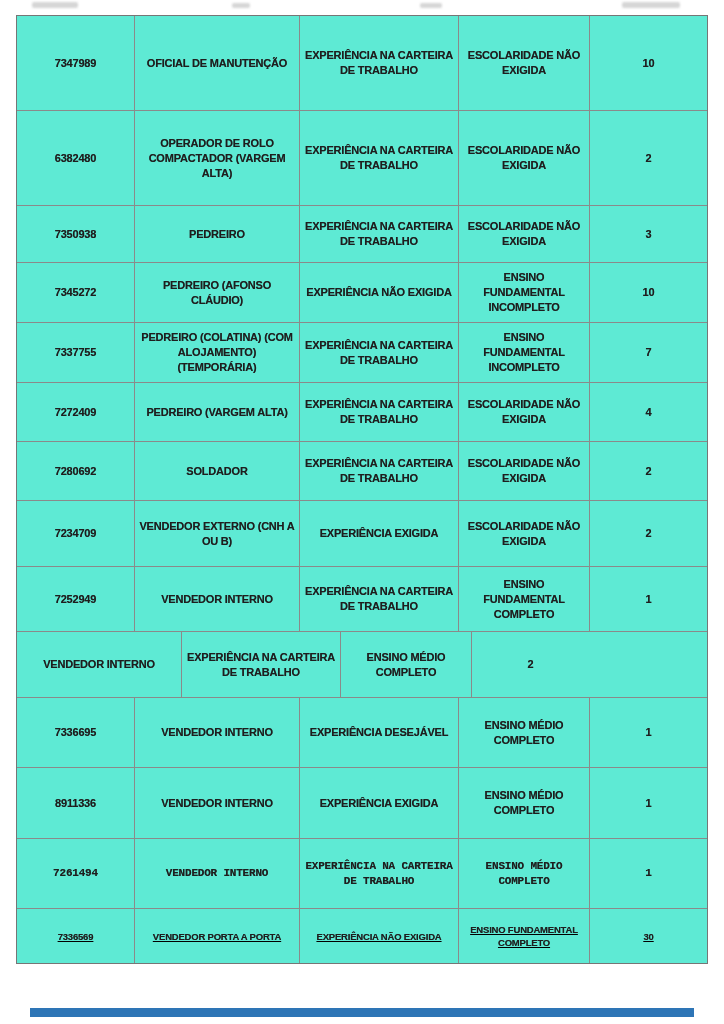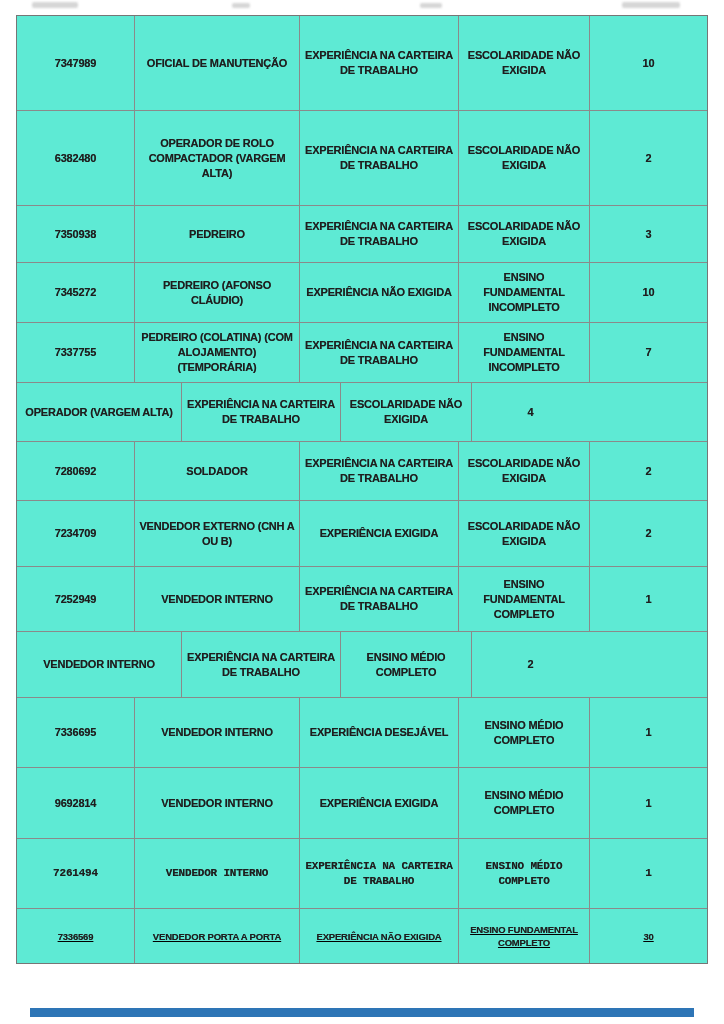--- a/index.html
+++ b/index.html
@@ -124,21 +124,22 @@
 ALOJAMENTO)
 (TEMPORÁRIA)</div>
       <div class="cell c2">EXPERIÊNCIA NA CARTEIRA
 DE TRABALHO</div>
       <div class="cell c3">ENSINO
 FUNDAMENTAL
 INCOMPLETO</div>
       <div class="cell c4">7</div>
     </div>
     <div class="row" style="height: 59px;">
-      <div class="cell c1">OPERADOR (VARGEM ALTA)</div>
+      <div class="cell c0">7272409</div>
+      <div class="cell c1">PEDREIRO (VARGEM ALTA)</div>
       <div class="cell c2">EXPERIÊNCIA NA CARTEIRA
 DE TRABALHO</div>
       <div class="cell c3">ESCOLARIDADE NÃO
 EXIGIDA</div>
       <div class="cell c4">4</div>
     </div>
     <div class="row" style="height: 59px;">
       <div class="cell c0">7280692</div>
       <div class="cell c1">SOLDADOR</div>
       <div class="cell c2">EXPERIÊNCIA NA CARTEIRA
@@ -176,21 +177,21 @@
     </div>
     <div class="row" style="height: 70px;">
       <div class="cell c0">7336695</div>
       <div class="cell c1">VENDEDOR INTERNO</div>
       <div class="cell c2">EXPERIÊNCIA DESEJÁVEL</div>
       <div class="cell c3">ENSINO MÉDIO
 COMPLETO</div>
       <div class="cell c4">1</div>
     </div>
     <div class="row" style="height: 71px;">
-      <div class="cell c0">9692814</div>
+      <div class="cell c0">8911336</div>
       <div class="cell c1">VENDEDOR INTERNO</div>
       <div class="cell c2">EXPERIÊNCIA EXIGIDA</div>
       <div class="cell c3">ENSINO MÉDIO
 COMPLETO</div>
       <div class="cell c4">1</div>
     </div>
     <div class="row" style="height: 70px; font-family: Liberation Mono, monospace;">
       <div class="cell c0">7261494</div>
       <div class="cell c1">VENDEDOR INTERNO</div>
       <div class="cell c2">EXPERIÊNCIA NA CARTEIRA

